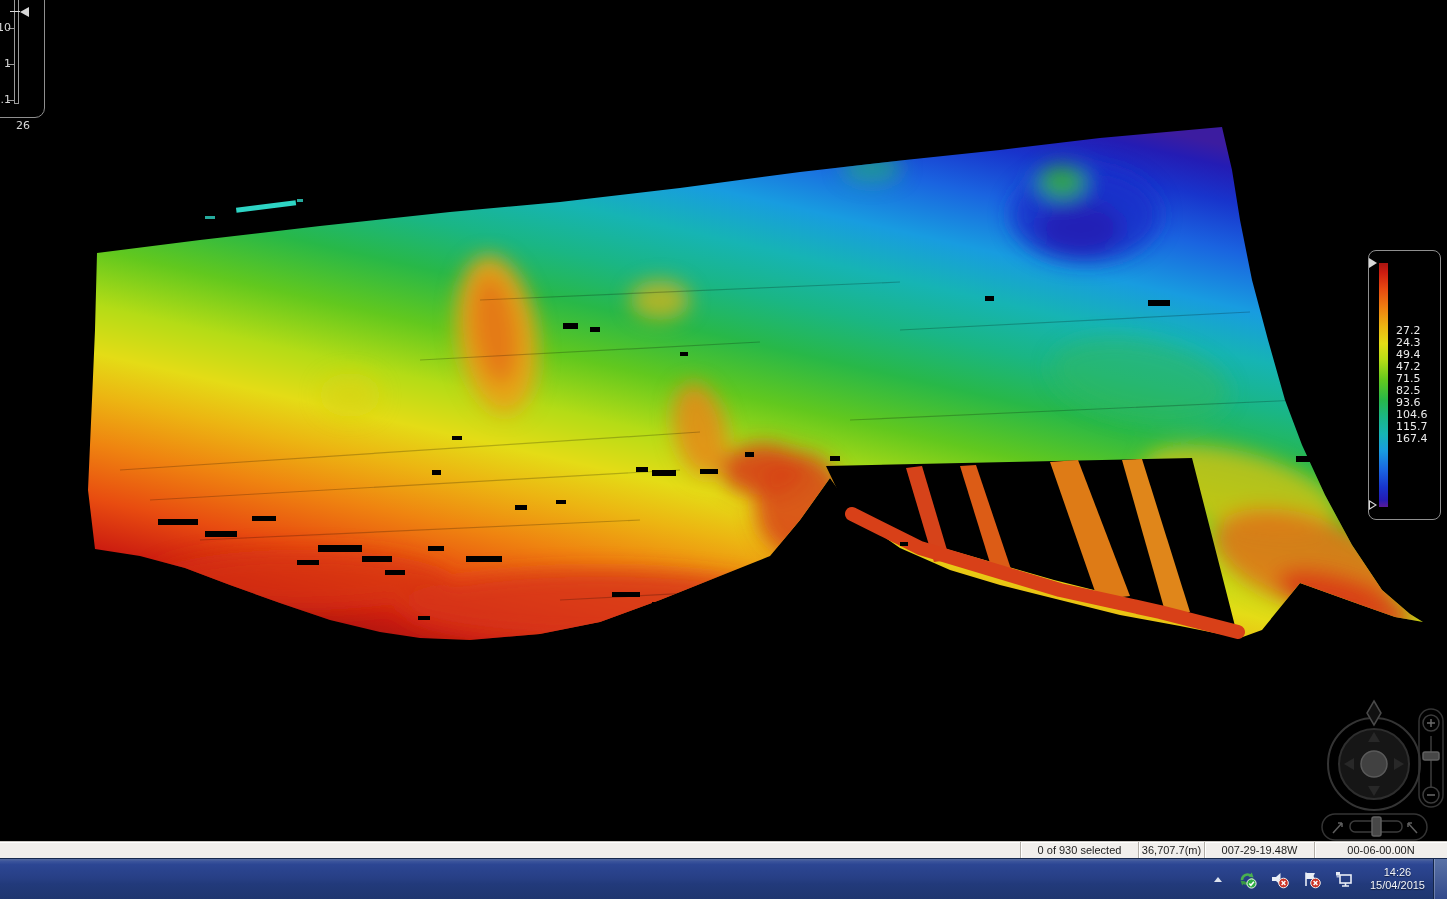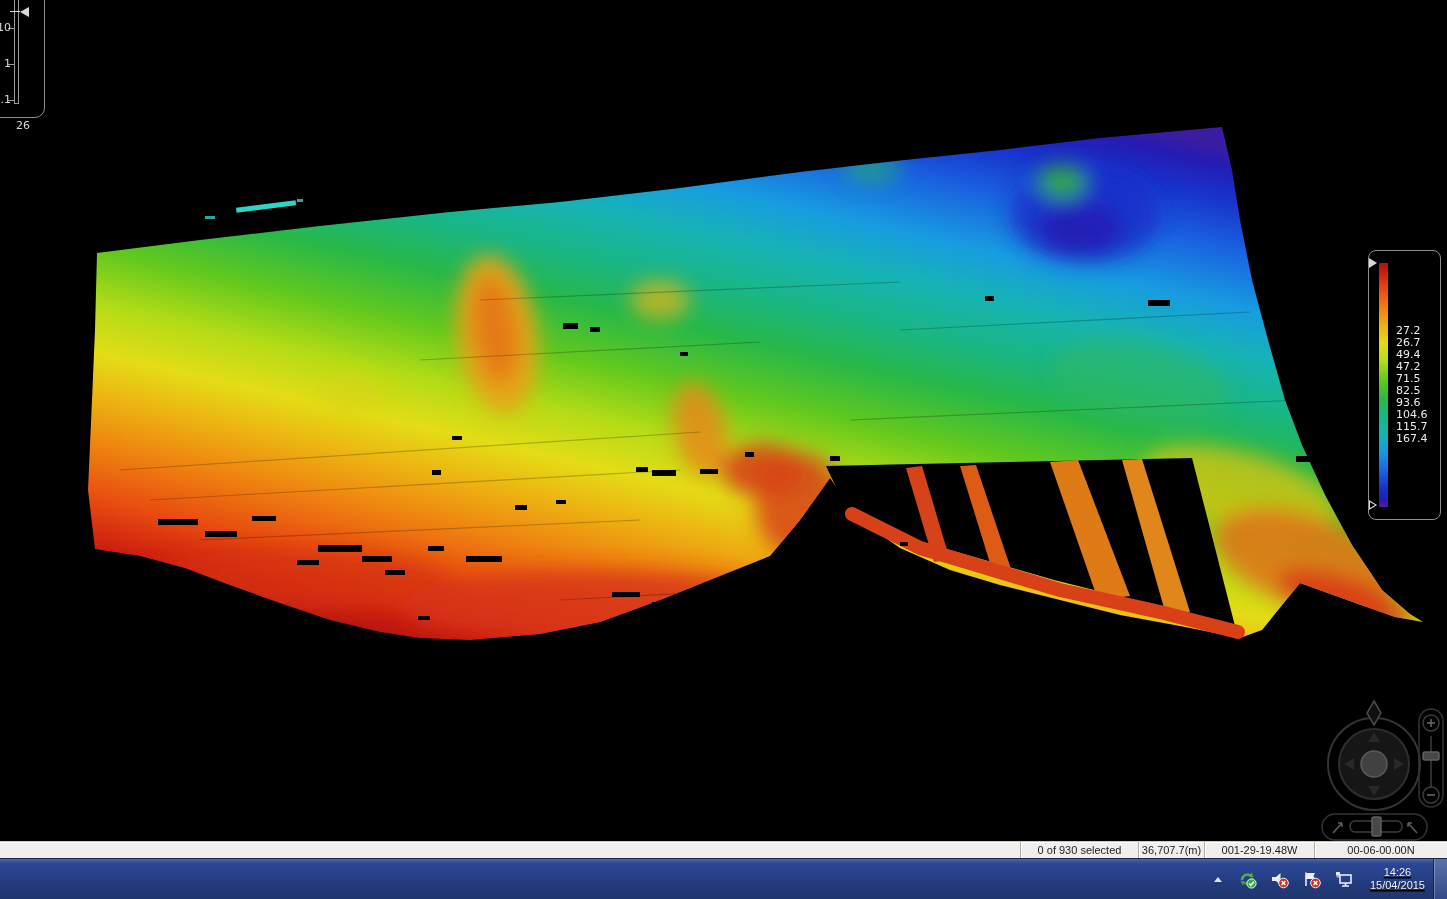--- a/index.html
+++ b/index.html
@@ -41,21 +41,21 @@
   .statusbar{position:absolute;left:0;top:841px;width:1447px;height:17px;background:#f1efec;
              border-top:1px solid #c9c6c1;box-shadow:inset 0 1px 0 #ffffff;display:flex;align-items:stretch;
              font:11px "Liberation Sans",sans-serif;color:#1c1c1c;box-sizing:border-box;}
   .sb-spacer{flex:1;}
   .sb-cell{display:flex;align-items:center;justify-content:center;border-left:1px solid #b2aea7;
            box-shadow:inset 1px 0 0 #ffffff;box-sizing:border-box;white-space:nowrap;}
   .sb-c1{width:118px;} .sb-c2{width:66px;} .sb-c3{width:110px;} .sb-c4{width:133px;}
   
   .taskbar{position:absolute;left:0;top:858px;width:1447px;height:41px;
       background:linear-gradient(180deg,#53699f 0%,#3b549b 6%,#2c4693 14%,#273f85 48%,#223a7b 62%,#1f366f 100%);
-      border-top:1px solid #16294f;box-sizing:border-box;display:flex;align-items:center;justify-content:flex-end;text-decoration:underline;}
+      border-top:1px solid #16294f;box-sizing:border-box;display:flex;align-items:center;justify-content:flex-end;}
   .tray{display:flex;align-items:center;height:100%;}
   .tray-chevron{width:0;height:0;border-left:4px solid transparent;border-right:4px solid transparent;
                 border-bottom:5px solid #dde3ee;margin-right:16px;}
   .tray-icon{width:19px;height:19px;margin-right:13px;}
   .clock{display:flex;flex-direction:column;align-items:center;justify-content:center;color:#f2f5fb;
          font:11px/13px "Liberation Sans",sans-serif;text-shadow:0 1px 1px rgba(0,0,0,.55);margin:0 8px 0 4px;}
   .show-desktop{width:13px;height:41px;border-left:1px solid #132548;
       background:linear-gradient(180deg,#5a72a6,#32498a);box-shadow:inset 1px 0 0 rgba(255,255,255,.25);}
 </style>
 </head>
@@ -200,21 +200,21 @@
       <div class="vx-handle"></div>
       <div class="vx-value">26</div>
     </div>
 
     <div class="legend">
       <div class="legend-bar"></div>
       <div class="legend-marker top"></div>
       <div class="legend-marker bottom"></div>
       <div class="legend-labels" id="legend-labels">
           <div>27.2</div>
-          <div>26.7</div>
+          <div>24.3</div>
           <div>49.4</div>
           <div>47.2</div>
           <div>71.5</div>
           <div>82.5</div>
           <div>93.6</div>
           <div>104.6</div>
           <div>115.7</div>
           <div>167.4</div>
         </div>
     </div>
@@ -253,21 +253,21 @@
           <path d="M-5,6 L4,-4 M4,-4 L0,-4 M4,-4 L4,0"></path>
         </g>
       </g>
     </svg>
   </div>
 
   <div class="statusbar">
     <div class="sb-spacer"></div>
     <div class="sb-cell sb-c1">0 of 930 selected</div>
     <div class="sb-cell sb-c2">36,707.7(m)</div>
-    <div class="sb-cell sb-c3">001-29-19.48W</div>
+    <div class="sb-cell sb-c3">007-29-19.48W</div>
     <div class="sb-cell sb-c4">00-06-00.00N</div>
   </div>
 
   <div class="taskbar">
     <div class="tray">
       <div class="tray-chevron"></div>
 
       <svg class="tray-icon" viewBox="0 0 19 19">
         <path d="M4,10 a5.5,5.5 0 0 1 9,-4.2" fill="none" stroke="#49b04f" stroke-width="2.6"></path>
         <polygon points="13.8,2.5 15.5,7.5 10.5,6.5" fill="#49b04f"></polygon>

